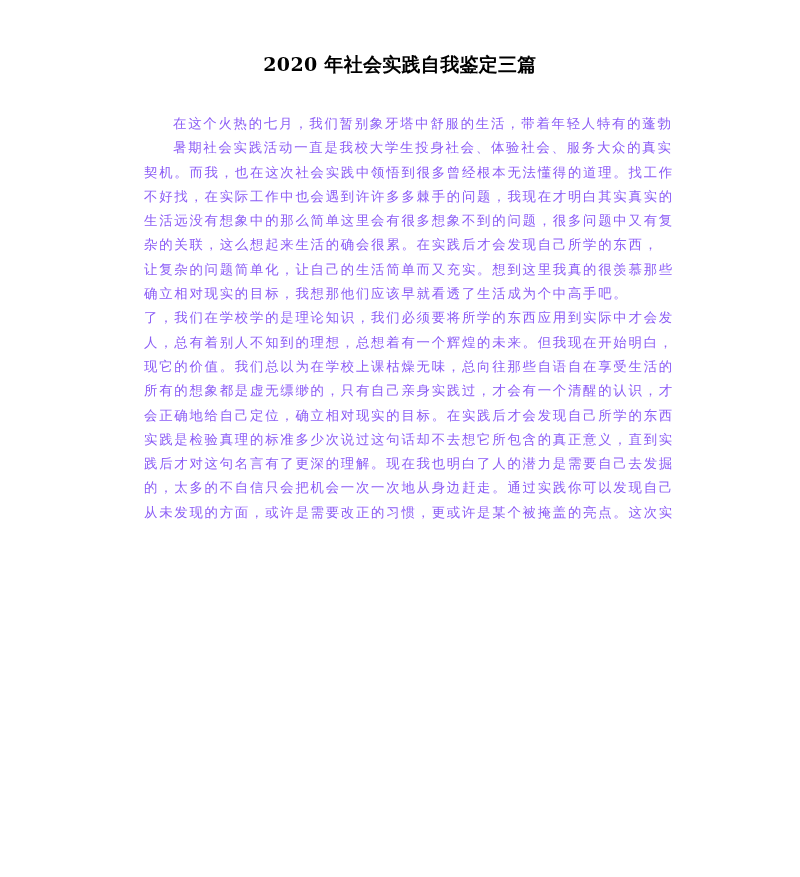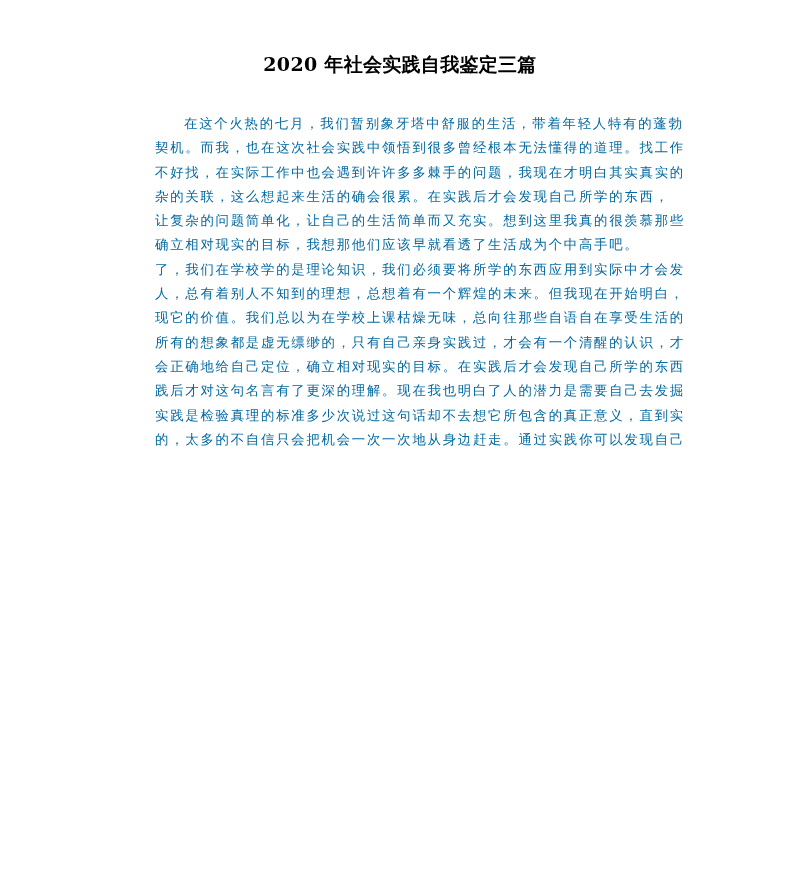--- a/index.html
+++ b/index.html
@@ -30,26 +30,26 @@
       text-align: center;
       font-family: "DejaVu Serif", "Liberation Serif", serif;
       font-weight: bold;
       font-size: 19px;
       line-height: 24px;
       color: #000000;
       letter-spacing: 0.3px;
     }
     .body-text {
       position: absolute;
-      left: 155px;
+      left: 144px;
       top: 112px;
       width: 510px;
       font-family: "DejaVu Sans", "Liberation Sans", sans-serif;
       font-size: 13.4px;
-      color: #0369a1;
+      color: #8b5cf6;
     }
     .line {
       height: 24.3px;
       line-height: 24.3px;
       white-space: nowrap;
       letter-spacing: 1.75px;
     }
     .indent {
       padding-left: 29px;
     }
@@ -58,30 +58,33 @@
 <body>
 
 <div class="page">
   <div class="title">2020 年社会实践自我鉴定三篇</div>
 
   <div class="body-text">
     <div class="paragraph">
       <div class="line indent">在这个火热的七月，我们暂别象牙塔中舒服的生活，带着年轻人特有的蓬勃</div>
     </div>
     <div class="paragraph">
+      <div class="line indent">暑期社会实践活动一直是我校大学生投身社会、体验社会、服务大众的真实</div>
       <div class="line">契机。而我，也在这次社会实践中领悟到很多曾经根本无法懂得的道理。找工作</div>
       <div class="line">不好找，在实际工作中也会遇到许许多多棘手的问题，我现在才明白其实真实的</div>
+      <div class="line">生活远没有想象中的那么简单这里会有很多想象不到的问题，很多问题中又有复</div>
       <div class="line">杂的关联，这么想起来生活的确会很累。在实践后才会发现自己所学的东西，</div>
       <div class="line">让复杂的问题简单化，让自己的生活简单而又充实。想到这里我真的很羡慕那些</div>
       <div class="line">确立相对现实的目标，我想那他们应该早就看透了生活成为个中高手吧。</div>
     </div>
     <div class="paragraph">
       <div class="line">了，我们在学校学的是理论知识，我们必须要将所学的东西应用到实际中才会发</div>
       <div class="line">人，总有着别人不知到的理想，总想着有一个辉煌的未来。但我现在开始明白，</div>
       <div class="line">现它的价值。我们总以为在学校上课枯燥无味，总向往那些自语自在享受生活的</div>
       <div class="line">所有的想象都是虚无缥缈的，只有自己亲身实践过，才会有一个清醒的认识，才</div>
       <div class="line">会正确地给自己定位，确立相对现实的目标。在实践后才会发现自己所学的东西</div>
+      <div class="line">实践是检验真理的标准多少次说过这句话却不去想它所包含的真正意义，直到实</div>
       <div class="line">践后才对这句名言有了更深的理解。现在我也明白了人的潜力是需要自己去发掘</div>
-      <div class="line">实践是检验真理的标准多少次说过这句话却不去想它所包含的真正意义，直到实</div>
       <div class="line">的，太多的不自信只会把机会一次一次地从身边赶走。通过实践你可以发现自己</div>
+      <div class="line">从未发现的方面，或许是需要改正的习惯，更或许是某个被掩盖的亮点。这次实</div>
     </div>
   </div>
 </div>
 
 </body></html>

